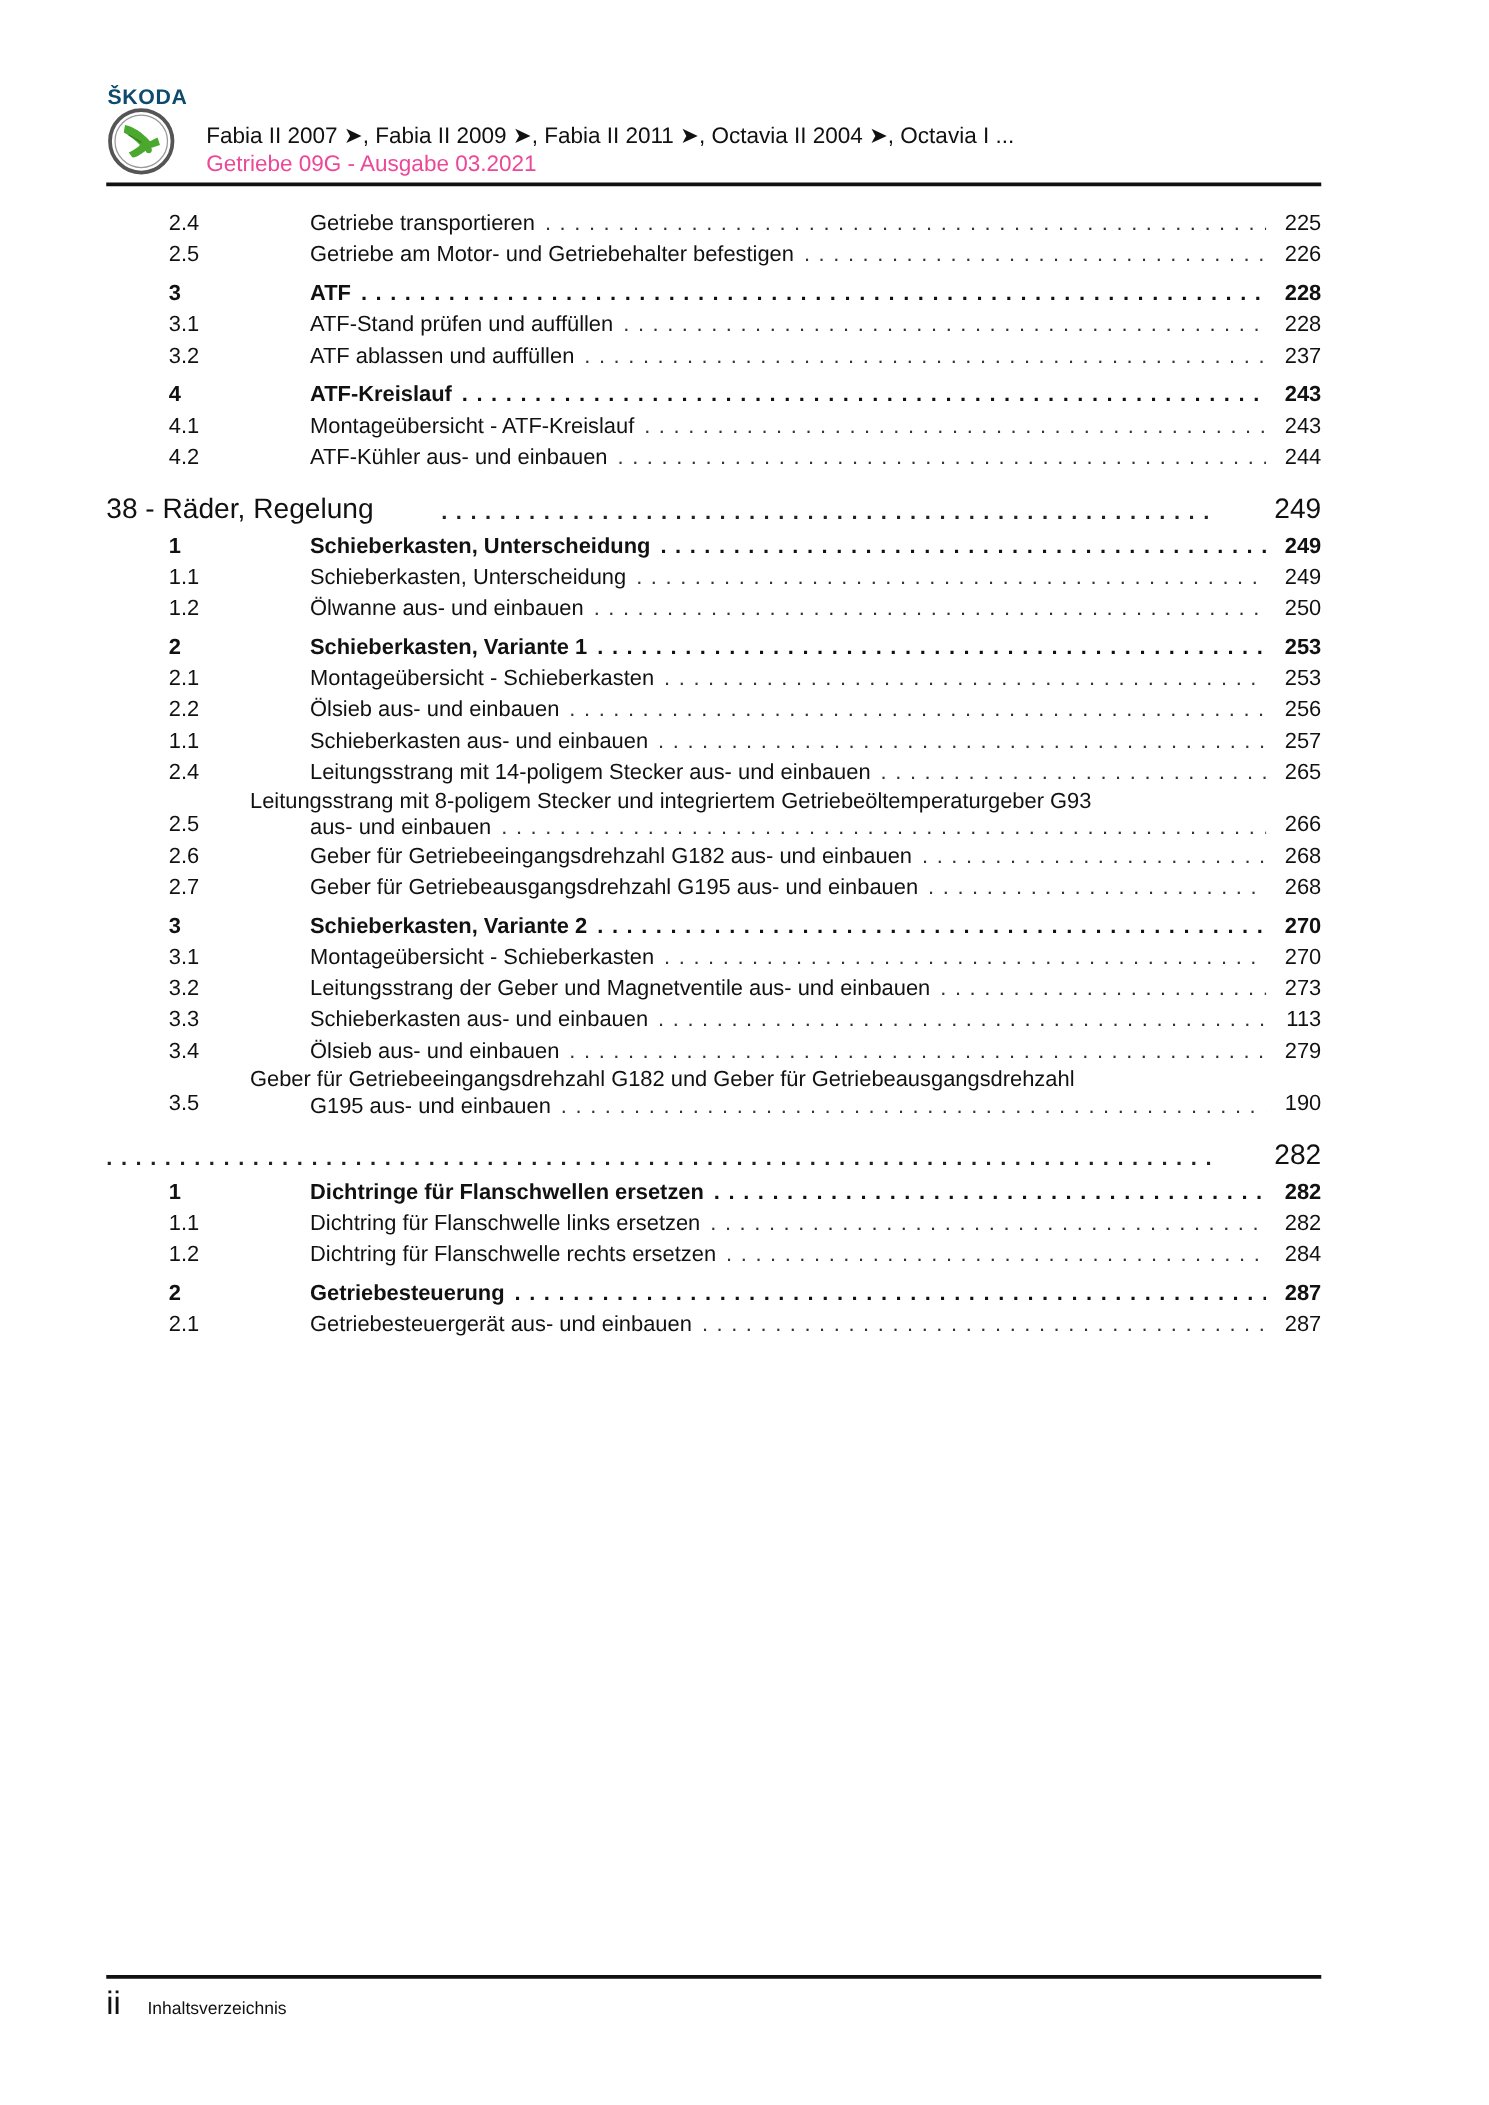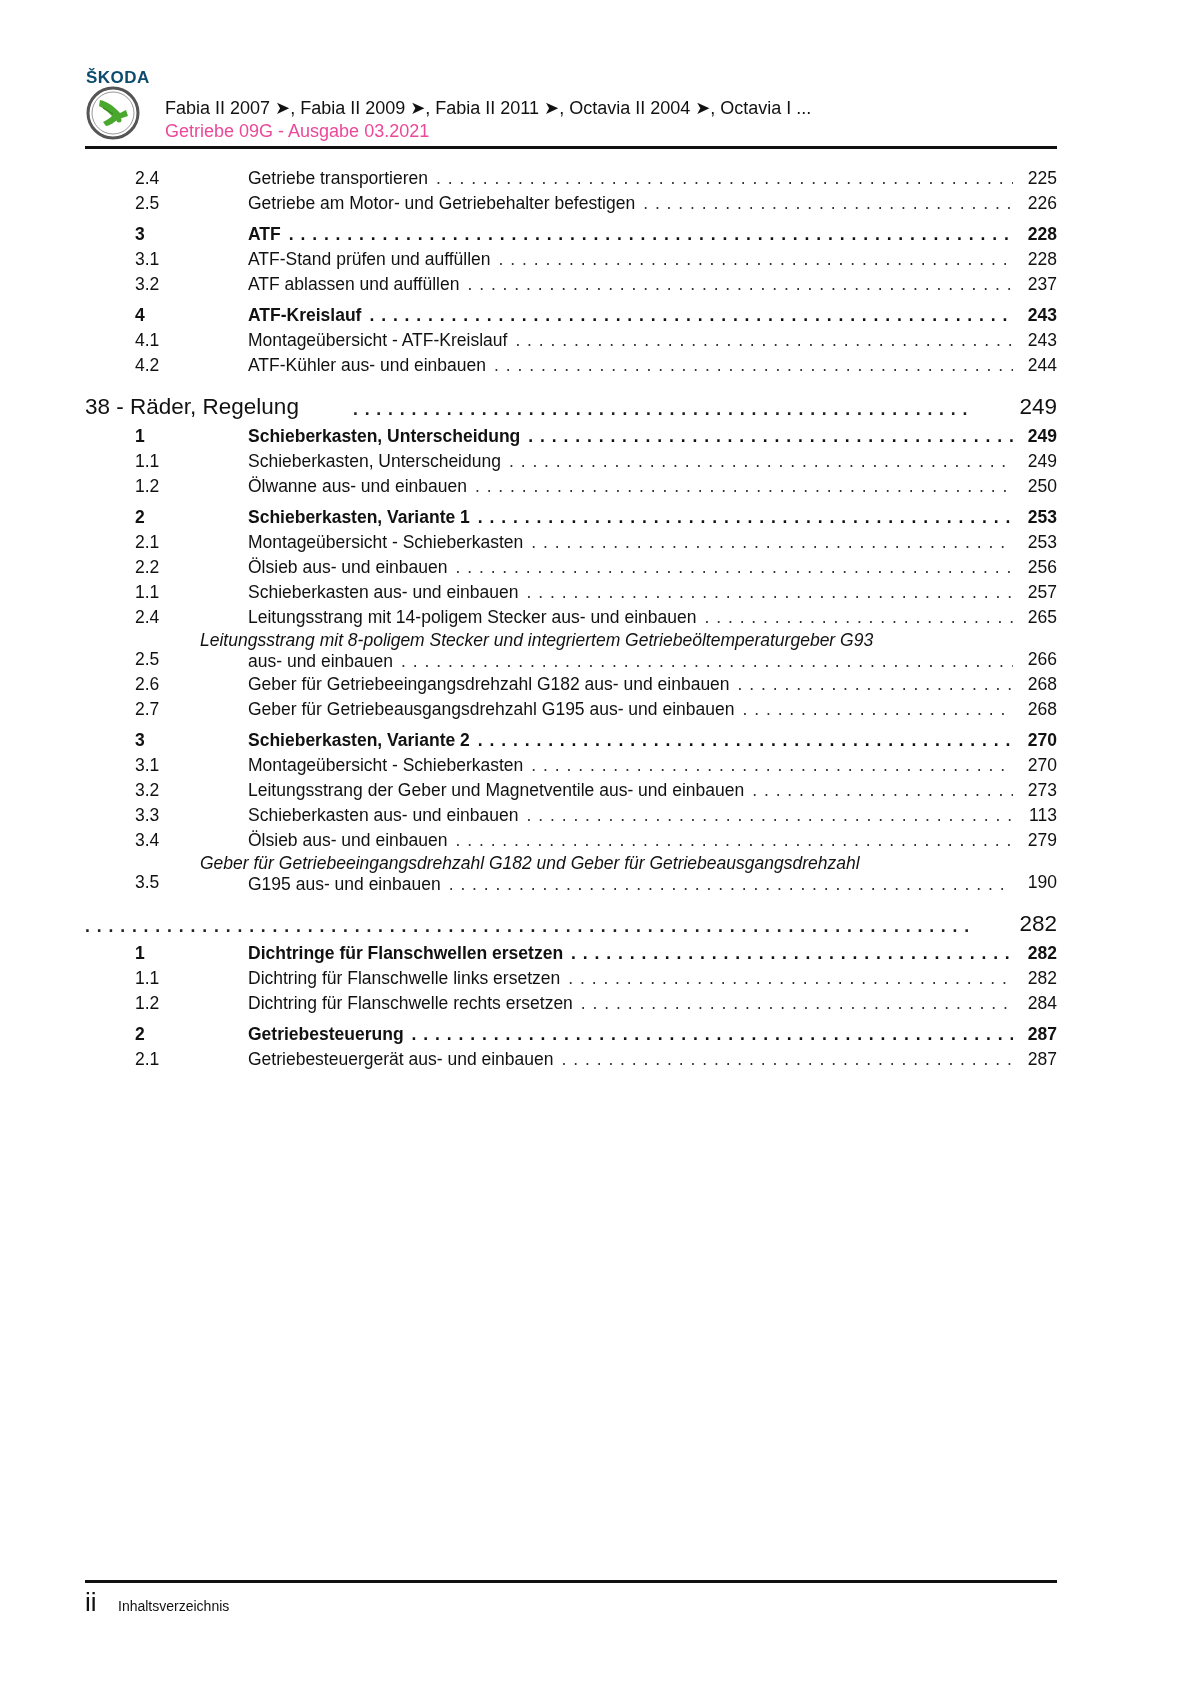--- a/index.html
+++ b/index.html
@@ -14,21 +14,21 @@
   .row { position:relative; display:flex; align-items:flex-end; font-size:17.5px; line-height:25px; }
   .row .num { position:absolute; left:50px; bottom:0; }
   .row .txt { margin-left:115px; flex:1; display:flex; align-items:flex-end; overflow:hidden; }
   .row .label { white-space:nowrap; padding-right:8px;margin-left:48px; }
   .row .dots { flex:1; overflow:hidden; white-space:nowrap; letter-spacing:4.5px; color:#333; padding-right:8px; }
   .row .dots::after { content:". . . . . . . . . . . . . . . . . . . . . . . . . . . . . . . . . . . . . . . . . . . . . . . . . . . . . . . . . . . . . . . . . . . . . . . . . . . . . . . . . . . . . . . . . . . . . . . . . . . . . . . . . . . . . . . . . . . . . . . . . . . . . . . . ."; letter-spacing:0; word-spacing:2px; }
   .row .page { width:44px; text-align:right; }
   .row.bold { font-weight:bold; margin-top:6px; }
   .row.bold .dots { color:#111; }
   .row.wrap .txt { flex-direction:column; align-items:stretch; }
-  .row.wrap .line1 { white-space:nowrap; line-height:21px;font-style:italic; }
+  .row.wrap .line1 { white-space:nowrap; line-height:21px; }
   .row.wrap .line2 { display:flex; align-items:flex-end; line-height:21px; }
   .chapter { display:flex; align-items:flex-end; font-size:22.5px; line-height:30px; margin-top:10px; margin-bottom:2px;gap:44px; }
   .chapter .label { white-space:nowrap; padding-right:10px; }
   .chapter .dots { flex:1; overflow:hidden; white-space:nowrap; color:#222; padding-right:8px; font-size:17.5px; line-height:25px; }
   .chapter .dots::after { content:". . . . . . . . . . . . . . . . . . . . . . . . . . . . . . . . . . . . . . . . . . . . . . . . . . . . . . . . . . . . . . . . . . . . . . . . . . . . . . . . . . . . . . . . . . . . . . . . . . . . . . . . . . . . . . . . . ."; word-spacing:2px; font-weight:bold; }
   .chapter .page { width:44px; text-align:right; }
   .rule-bottom { position:absolute; left:85px; top:1580px; width:972px; height:3px; background:#111; }
   .pageno { position:absolute; left:85px; top:1587px; font-size:26px; color:#111; }
   .footer-label { position:absolute; left:118px; top:1598px; font-size:14px; color:#111; }
 </style>

